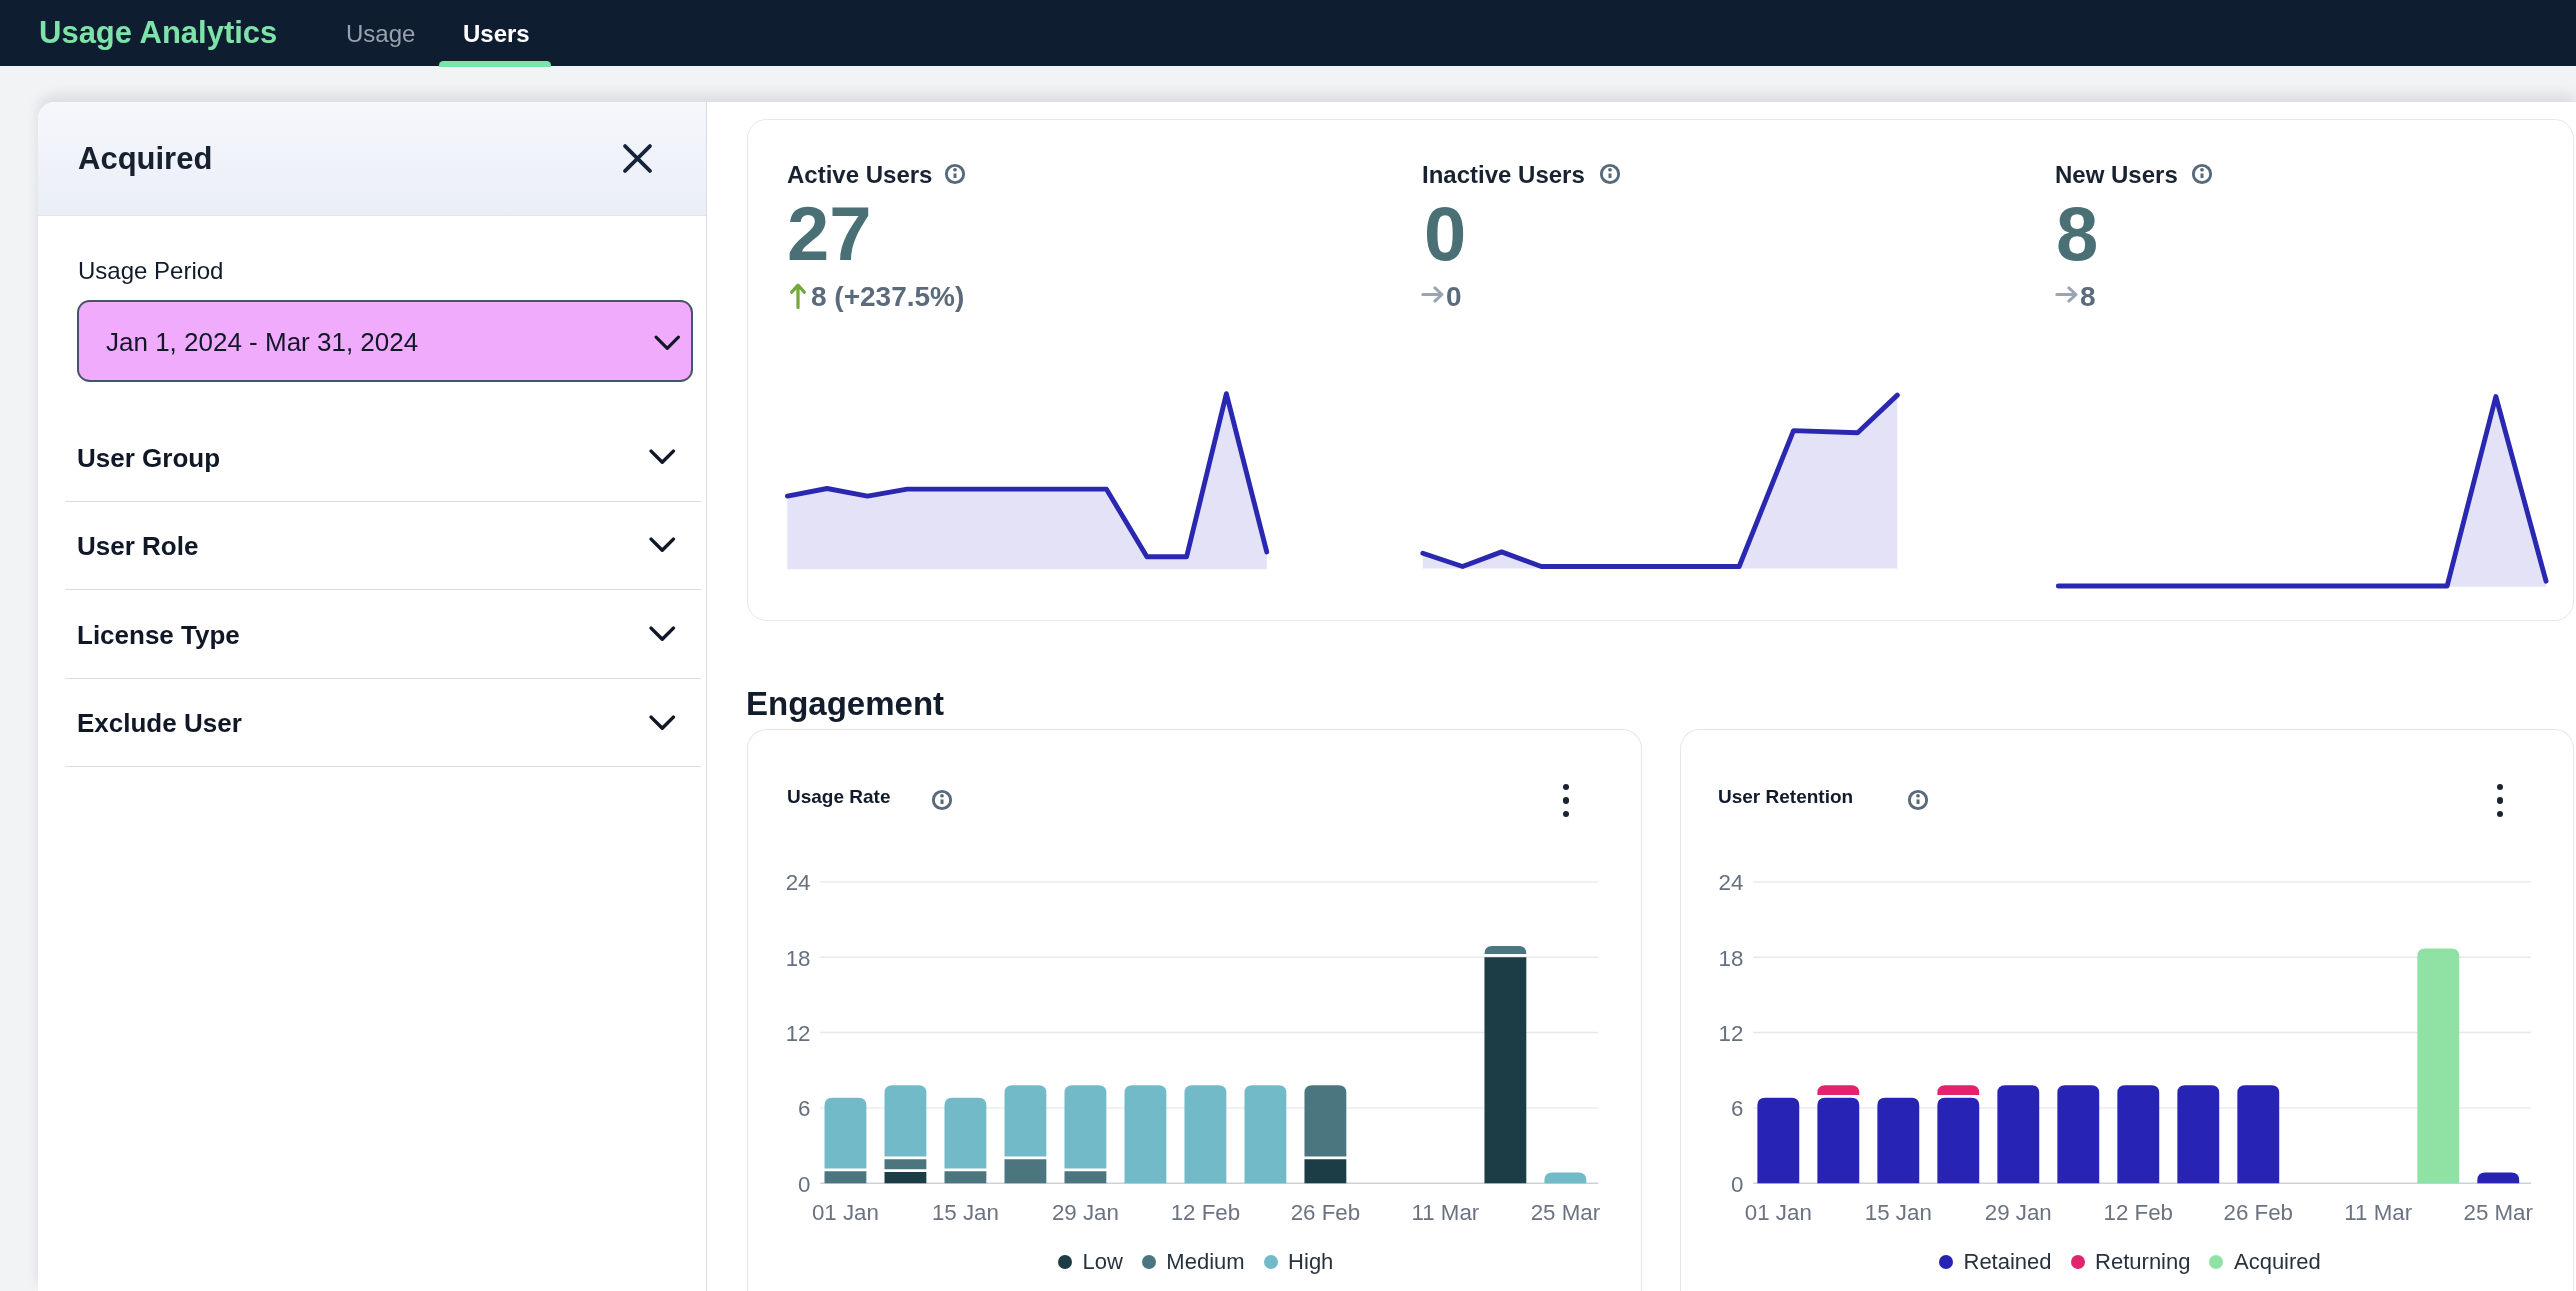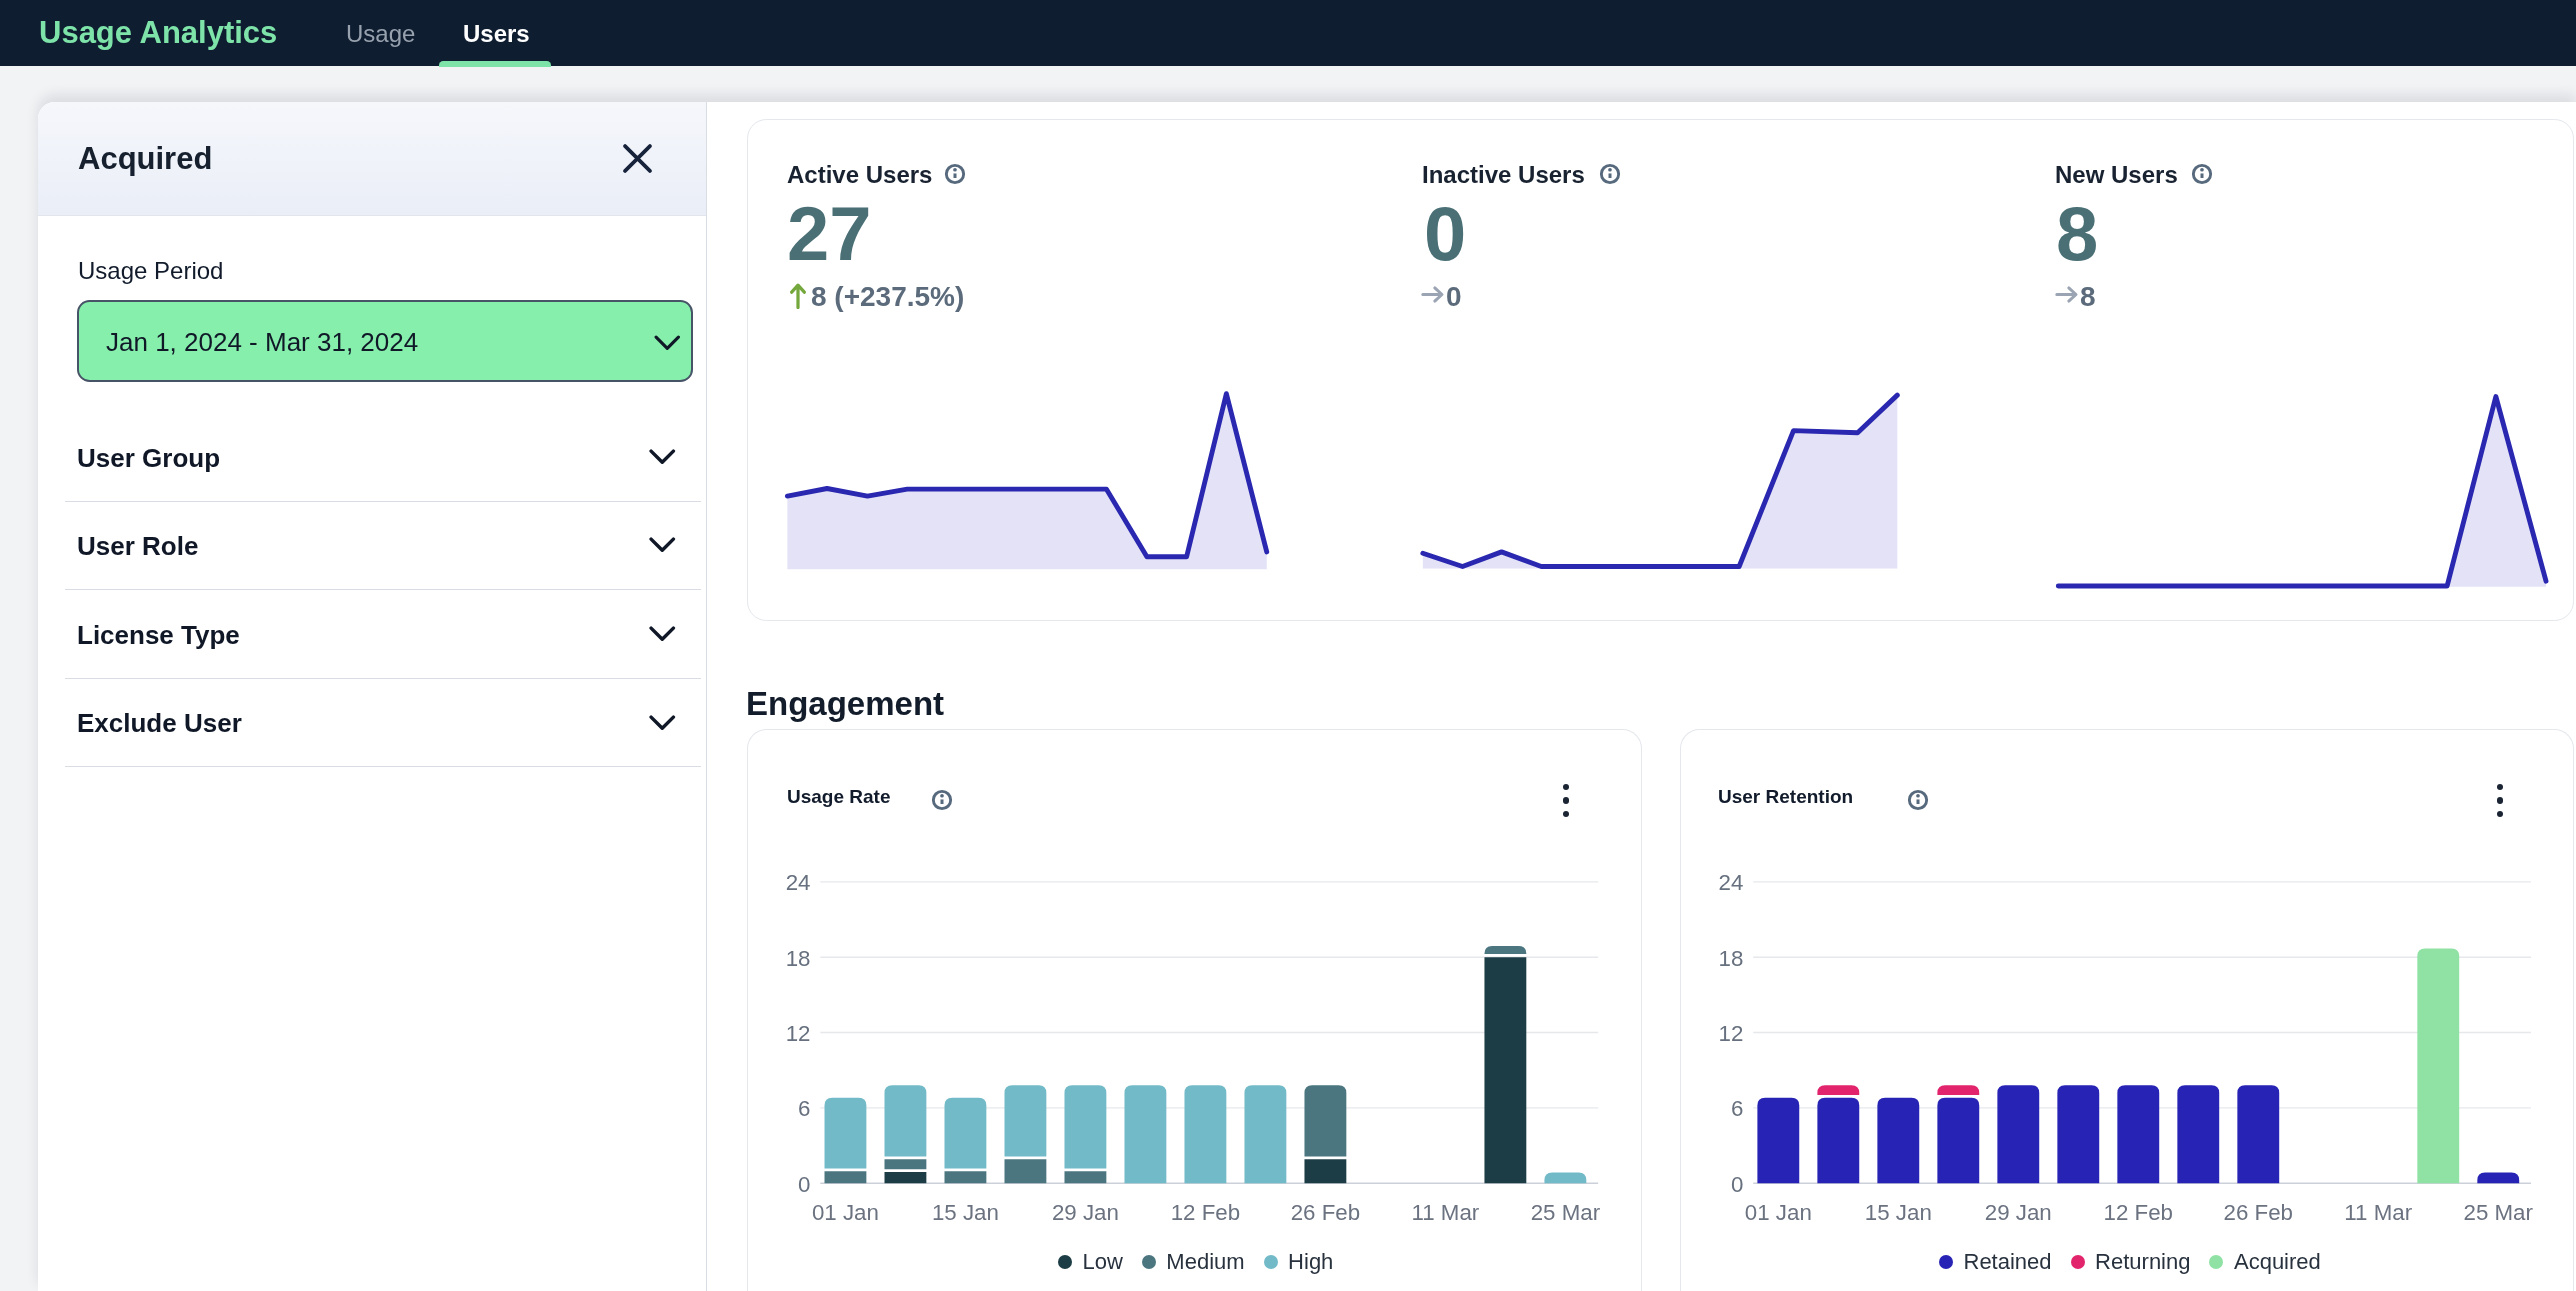--- a/index.html
+++ b/index.html
@@ -20,21 +20,21 @@
      box-shadow:0 -7px 12.6px rgba(16,24,40,0.10); }
   
   #side { position:absolute; left:38px; top:102px; width:669px; height:1189px;
      background:#ffffff; border-right:1.4px solid #d9dee5; border-radius:17px 0 0 0; }
   #side-head { position:absolute; left:0; top:0; width:668px; height:114px;
      background:linear-gradient(#f5f7fb,#eaeef7); border-bottom:1.4px solid #e2e6ec; border-radius:17px 0 0 0; }
   #side-head h2 { position:absolute; left:40px; top:39px; font-size:31px; color:#16202e; }
   #xicon { position:absolute; left:585px; top:42px; width:29px; height:29px; }
   .flabel { position:absolute; left:40px; font-size:24px; color:#111b2b; }
   #selbox { position:absolute; left:39px; top:198px; width:616px; height:82px;
-     border:2.1px solid #475467; border-radius:12.6px; background:#86efac;padding-left:30px; }
+     border:2.1px solid #475467; border-radius:12.6px; background:#f0abfc;padding-left:30px; }
   #selbox span { position:absolute; left:27px; top:25px; font-size:26px; color:#101828; }
   .acc-label { position:absolute; left:39px; font-size:26px; font-weight:bold; color:#101828;text-align:right; }
   .divider { position:absolute; left:26.5px; width:636px; height:0; border-top:1.4px solid #d9dde3; }
   .chev { position:absolute; width:26.5px; height:15.4px; }
   
   #kpi { position:absolute; left:747px; top:119px; width:1827px; height:502px;
      background:#fff; border:1.4px solid #e4e7ec; border-radius:19.5px; }
   .kpi-label { position:absolute; top:161px; font-size:24px; font-weight:600; color:#182230; }
   .kpi-num { position:absolute; top:190px; font-size:76px; font-weight:bold; color:#4a7076; }
   .kpi-delta { position:absolute; top:281px; font-size:28px; font-weight:600; color:#5b6b7b; }

